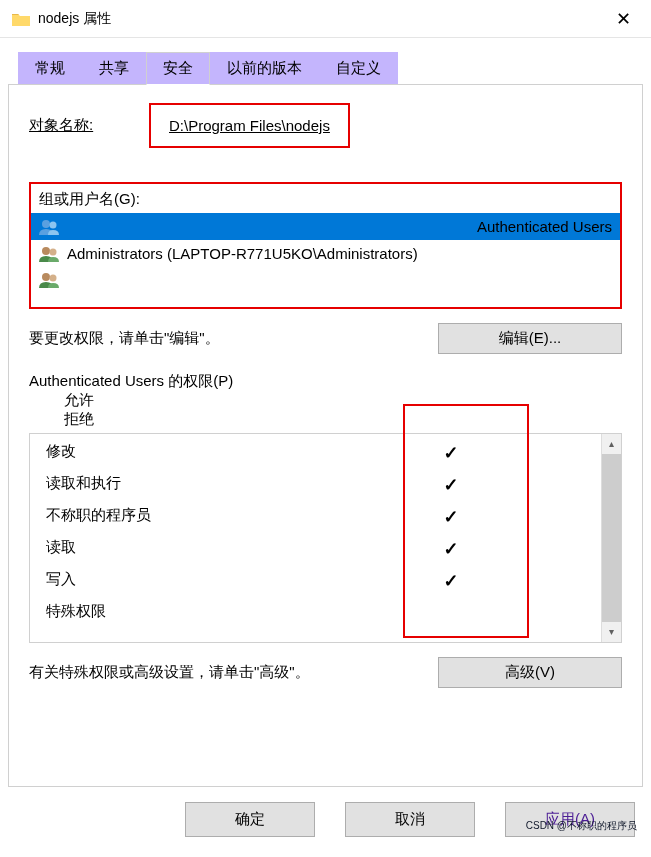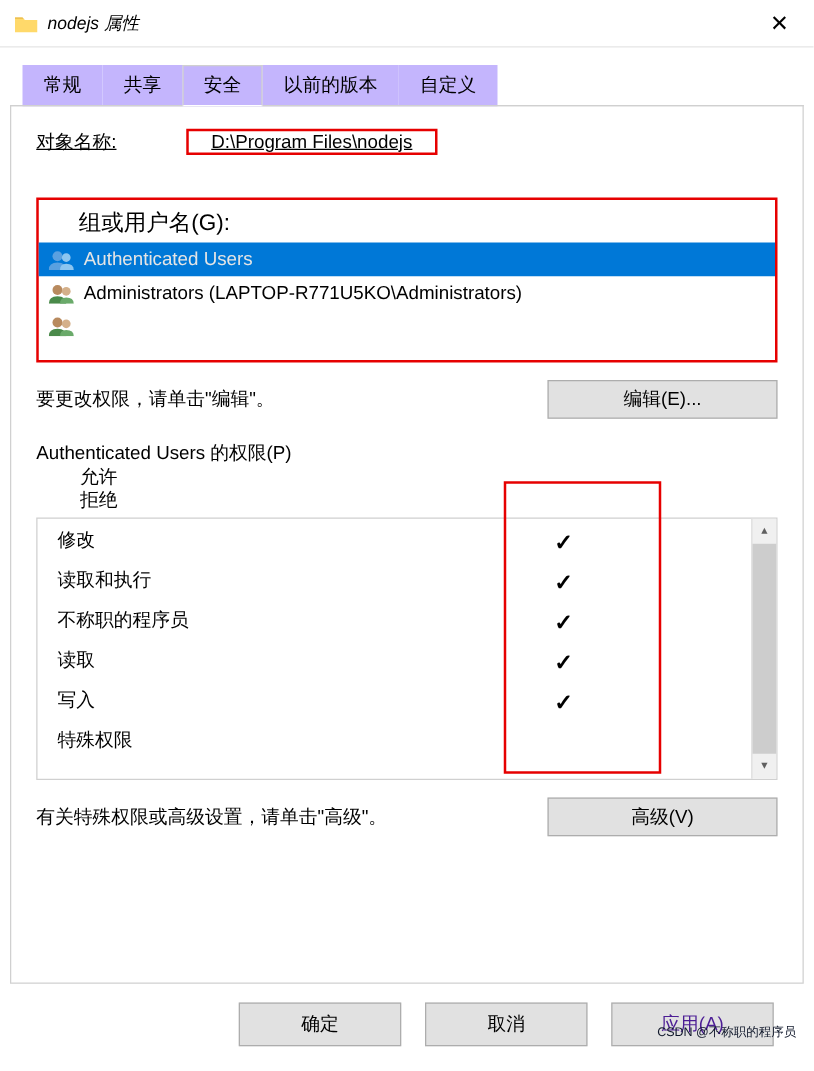--- a/index.html
+++ b/index.html
@@ -1,52 +1,52 @@
 <!DOCTYPE html>
 <html><head>
 <meta charset="utf-8">
 <style>
 * { box-sizing: border-box; margin: 0; padding: 0; font-family: "Microsoft YaHei", "Segoe UI", sans-serif; }
 body { background: #fff; width: 651px; height: 857px; overflow: hidden; font-size: 15px; color: #000; position: relative; }
 .titlebar { display: flex; align-items: center; height: 38px; padding: 0 12px; border-bottom: 1px solid #e5e5e5; }
 .folder-icon { width: 18px; height: 14px; margin-right: 8px; }
-.titlebar-title { flex: 1; font-size: 14px; font-style: italic; }
+.titlebar-title { flex: 1; font-size: 14px; }
 .close-btn { font-size: 18px; font-weight: 300; padding: 0 8px; cursor: default; }
 .tabs { display: flex; padding: 14px 0 0 18px; position: relative; }
 .tab { padding: 6px 16px; border: 1px solid transparent; font-size: 15px; cursor: default; position: relative; background: #c4b5fd; }
 .tab.active { border: 1px solid #d0d0d0; border-bottom: 1px solid #fff; z-index: 2; }
 .tab-border { position: absolute; left: 8px; right: 8px; bottom: 0; height: 1px; background: #d0d0d0; z-index: 1; }
 .panel { border: 1px solid #d0d0d0; margin: 0 8px 8px 8px; padding: 18px 20px 12px 20px; position: relative; top: -1px; height: 703px; }
 .row { display: flex; align-items: center; margin-bottom: 34px; text-decoration: underline; }
 .label { width: 120px; }
 .redbox { border: 2px solid #e60000; }
-.obj-path-box { padding: 0 18px; display: inline-block; }
+.obj-path-box { padding: 12px 18px; display: inline-block; }
 .group-box { padding: 6px 0 14px 0; margin-bottom: 10px; }
-.group-label { padding-left: 8px; margin-bottom: 4px; font-size: 18px; margin-left: 24px; }
+.group-label { padding-left: 8px; margin-bottom: 4px; font-size: 15px; }
 .user-list { }
 .user-row { display: flex; align-items: center; padding: 5px 8px; gap: 6px; }
-.user-row.selected { background: #0078d7; color: #e5e5e5; }
+.user-row.selected { background: #0078d7; color: #000000; justify-content: space-between; }
 .user-icon { width: 22px; height: 16px; flex-shrink: 0; }
 .edit-row { display: flex; align-items: center; justify-content: space-between; margin: 14px 0 18px 0; gap: 20px; }
 .btn { border: 1px solid #adadad; background: #e1e1e1; padding: 5px 0; text-align: center; cursor: default; font-size: 15px; }
 .btn-edit { width: 184px; }
 .perm-header { display: flex; margin-bottom: 4px; flex-direction: column; }
 .perm-header .ph-name { flex: 1; }
 .perm-header .ph-col { width: 100px; text-align: center; }
 .perm-box { border: 1px solid #d0d0d0; height: 210px; position: relative; display: flex; }
 .perm-list { flex: 1; padding: 8px 0; }
 .perm-row { display: flex; align-items: flex-start; height: 32px; padding-left: 16px; }
 .perm-name { flex: 1; }
 .perm-col { width: 100px; text-align: center; font-size: 18px; font-weight: bold; }
 .allow-redbox { position: absolute; border: 2px solid #e60000; top: -30px; left: 373px; width: 126px; height: 234px; pointer-events: none; }
 .scrollbar { width: 20px; background: #f0f0f0; display: flex; flex-direction: column; border-left: 1px solid #ddd; }
 .scroll-arrow { height: 20px; text-align: center; font-size: 10px; line-height: 20px; color: #606060; }
 .scroll-thumb { flex: 1; background: #cdcdcd; margin: 0; }
 .adv-row { display: flex; align-items: center; justify-content: space-between; margin-top: 14px; gap: 20px; }
-.footer { display: flex; justify-content: center; gap: 19px; padding: 0 16px; position: absolute; bottom: 20px; right: 16px; }
+.footer { display: flex; justify-content: center; gap: 30px; padding: 0 16px; position: absolute; bottom: 20px; right: 0; }
 .footer .btn { width: 130px; padding: 7px 0; }
 .watermark { position: absolute; right: 14px; bottom: 24px; color: #0f172a; font-size: 10px; }
 </style>
 </head>
 <body>
 
 <div class="titlebar">
   <svg class="folder-icon" viewBox="0 0 18 14">
       <path d="M0 2 L6 2 L8 4 L18 4 L18 14 L0 14 Z" fill="#ffd96a"></path>
       <path d="M0 2 L6 2 L7 3 L0 3 Z" fill="#e8b84a"></path>

